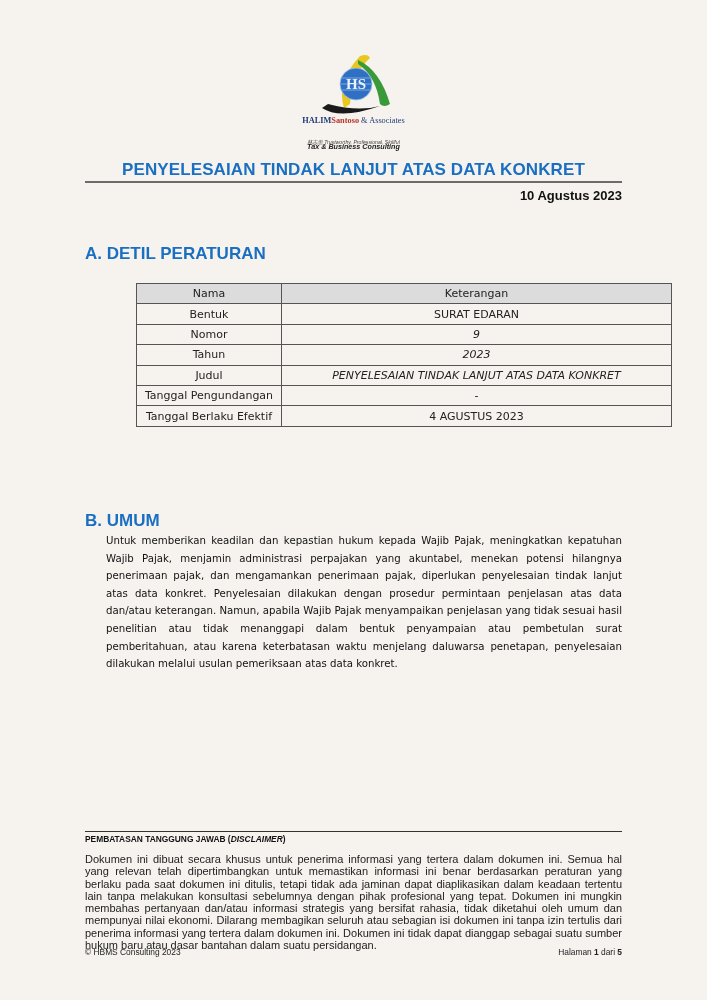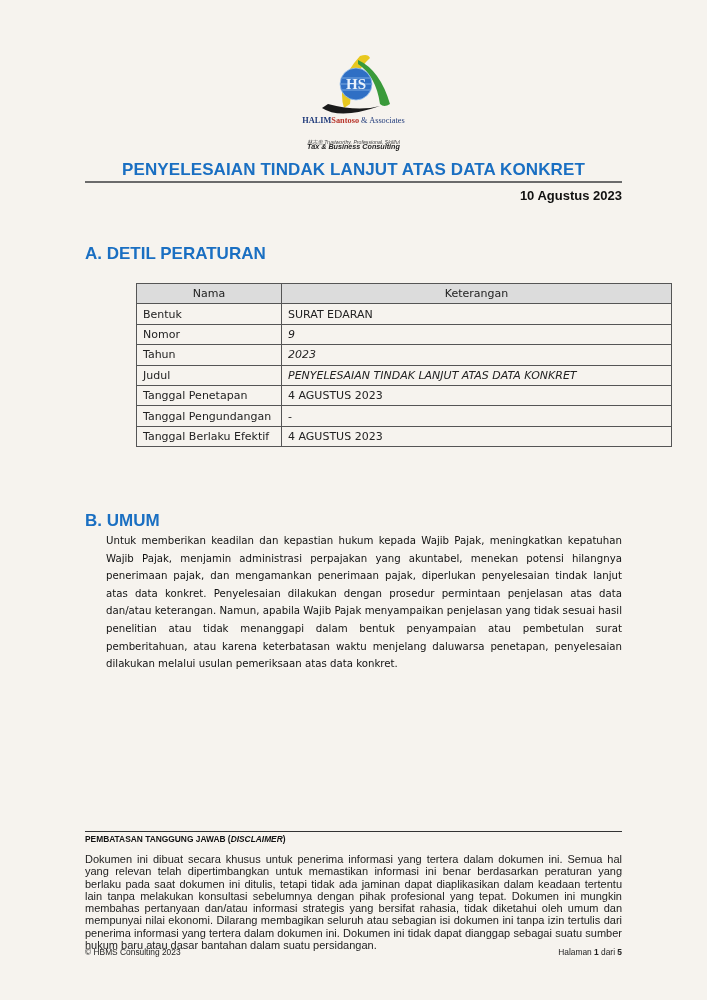--- a/index.html
+++ b/index.html
@@ -16,21 +16,21 @@
 
     .doc-title { position: absolute; left: 85px; top: 160px; width: 537px; text-align: center; font-size: 17px; font-weight: bold; color: #1a6fc2; letter-spacing: 0.1px; }
     .title-rule { position: absolute; left: 85px; top: 181px; width: 537px; height: 2px; background: #6b6b6b; }
     .doc-date { position: absolute; right: 85px; top: 188px; font-size: 13px; font-weight: bold; color: #111; }
 
     .section-head { position: absolute; left: 85px; font-family: "Liberation Sans", sans-serif; font-size: 17px; font-weight: bold; color: #1a6fc2; }
     .sec-a { top: 244px; }
     .sec-b { top: 511px; }
 
     table.detail { position: absolute; left: 100px; top: 283px; width: 536px; border-collapse: collapse; font-family: "DejaVu Sans", sans-serif; font-size: 11px; color: #222; margin-left: 36px; }
-    table.detail th, table.detail td { border: 1px solid #555; height: 20.4px; padding: 0 6px; text-align: left; font-weight: normal; }
+    table.detail th, table.detail td { border: 1px solid #555; height: 20.4px; padding: 0 6px; text-align: center; font-weight: normal; }
     table.detail th { background: #dcdcdc; text-align: center; }
     table.detail td.label { width: 145px; }
     table.detail td.italic { font-style: italic; }
 
     .body-text { position: absolute; left: 106px; top: 532px; width: 516px; font-family: "DejaVu Sans", sans-serif; font-size: 10.2px; line-height: 17.6px; text-align: justify; color: #111; }
 
     .disc-rule { position: absolute; left: 85px; top: 831px; width: 537px; height: 1px; background: #333; }
     .disc-head { position: absolute; left: 85px; top: 834px; font-size: 8.4px; font-weight: bold; color: #111; }
     .disc-head i { font-style: italic; }
     .disc-text { position: absolute; left: 85px; top: 853px; width: 537px; font-size: 11px; line-height: 12.3px; text-align: justify; color: #222; }
@@ -81,24 +81,20 @@
     </tr>
     <tr>
       <td class="label">Tahun</td>
       <td class="italic">2023</td>
     </tr>
     <tr>
       <td class="label">Judul</td>
       <td class="italic">PENYELESAIAN TINDAK LANJUT ATAS DATA KONKRET</td>
     </tr>
     <tr>
-      <td class="label">Tanggal Penetapan</td>
-      <td>4 AGUSTUS 2023</td>
-    </tr>
-    <tr>
       <td class="label">Tanggal Pengundangan</td>
       <td>-</td>
     </tr>
     <tr>
       <td class="label">Tanggal Berlaku Efektif</td>
       <td>4 AGUSTUS 2023</td>
     </tr>
   </tbody>
 </table>
 

